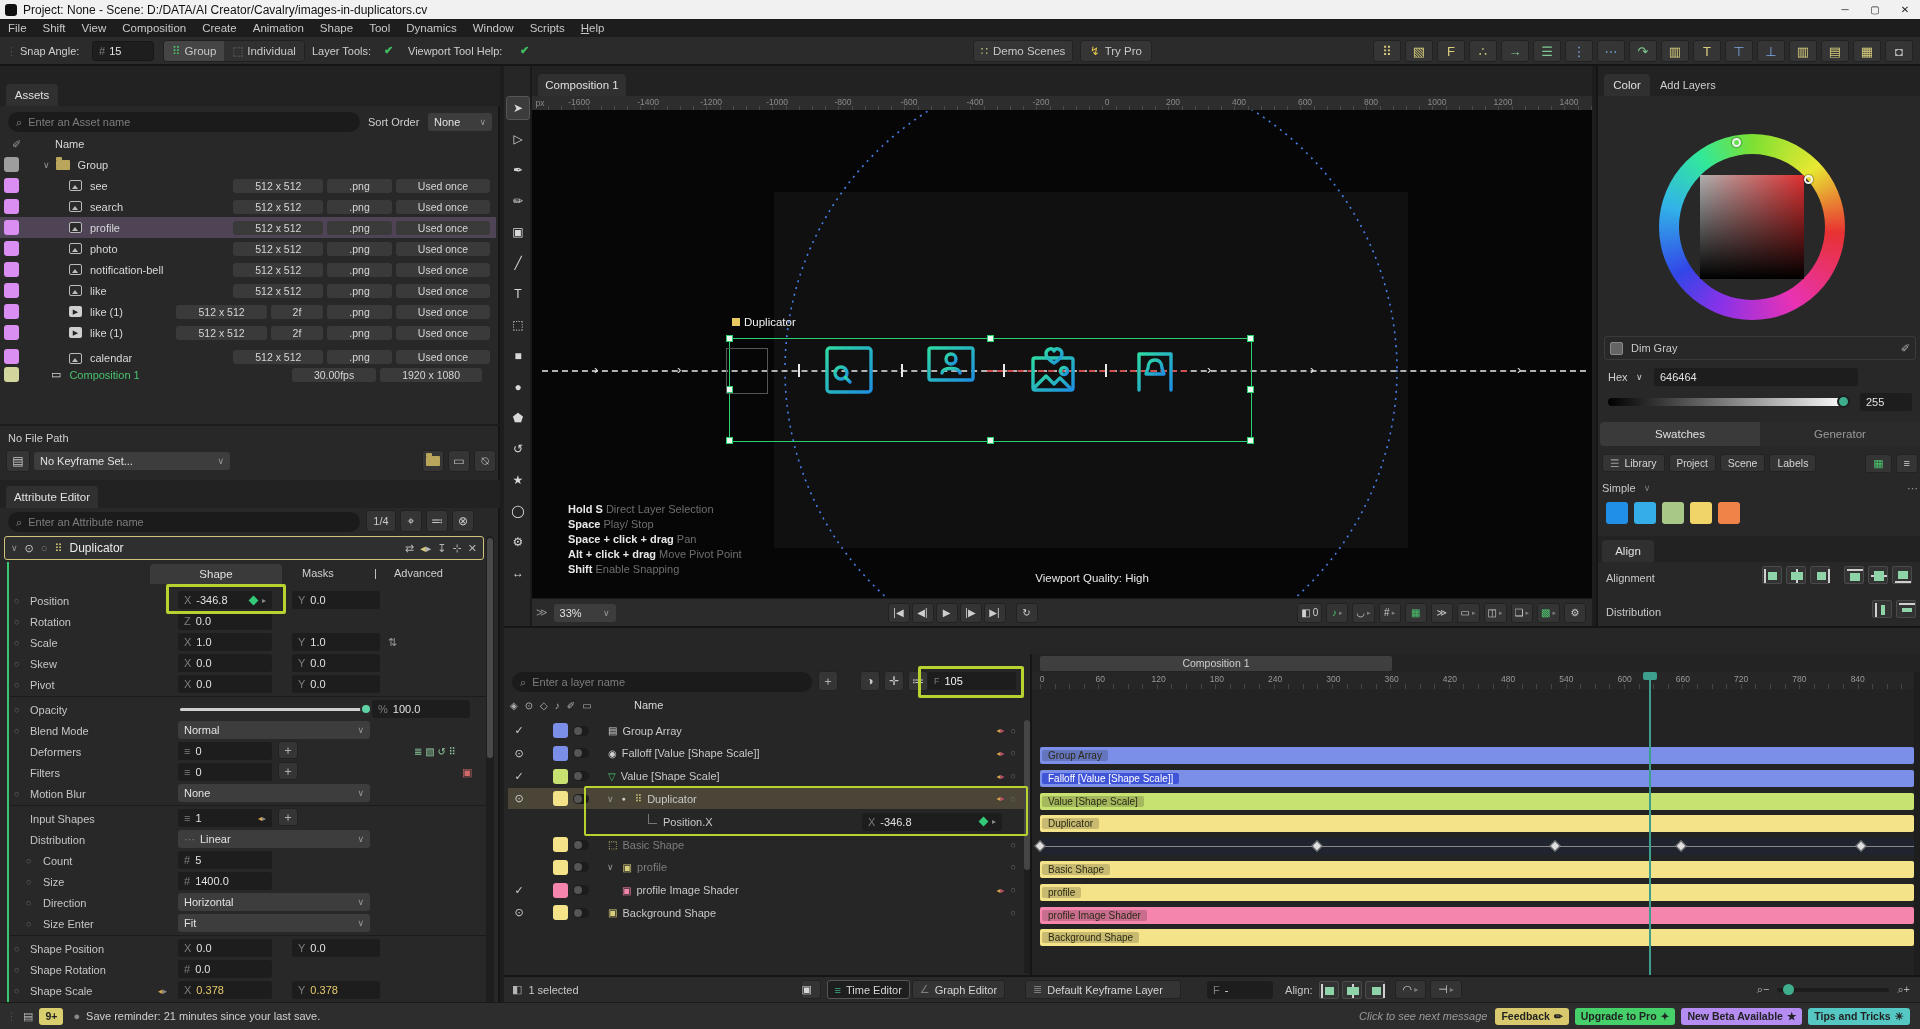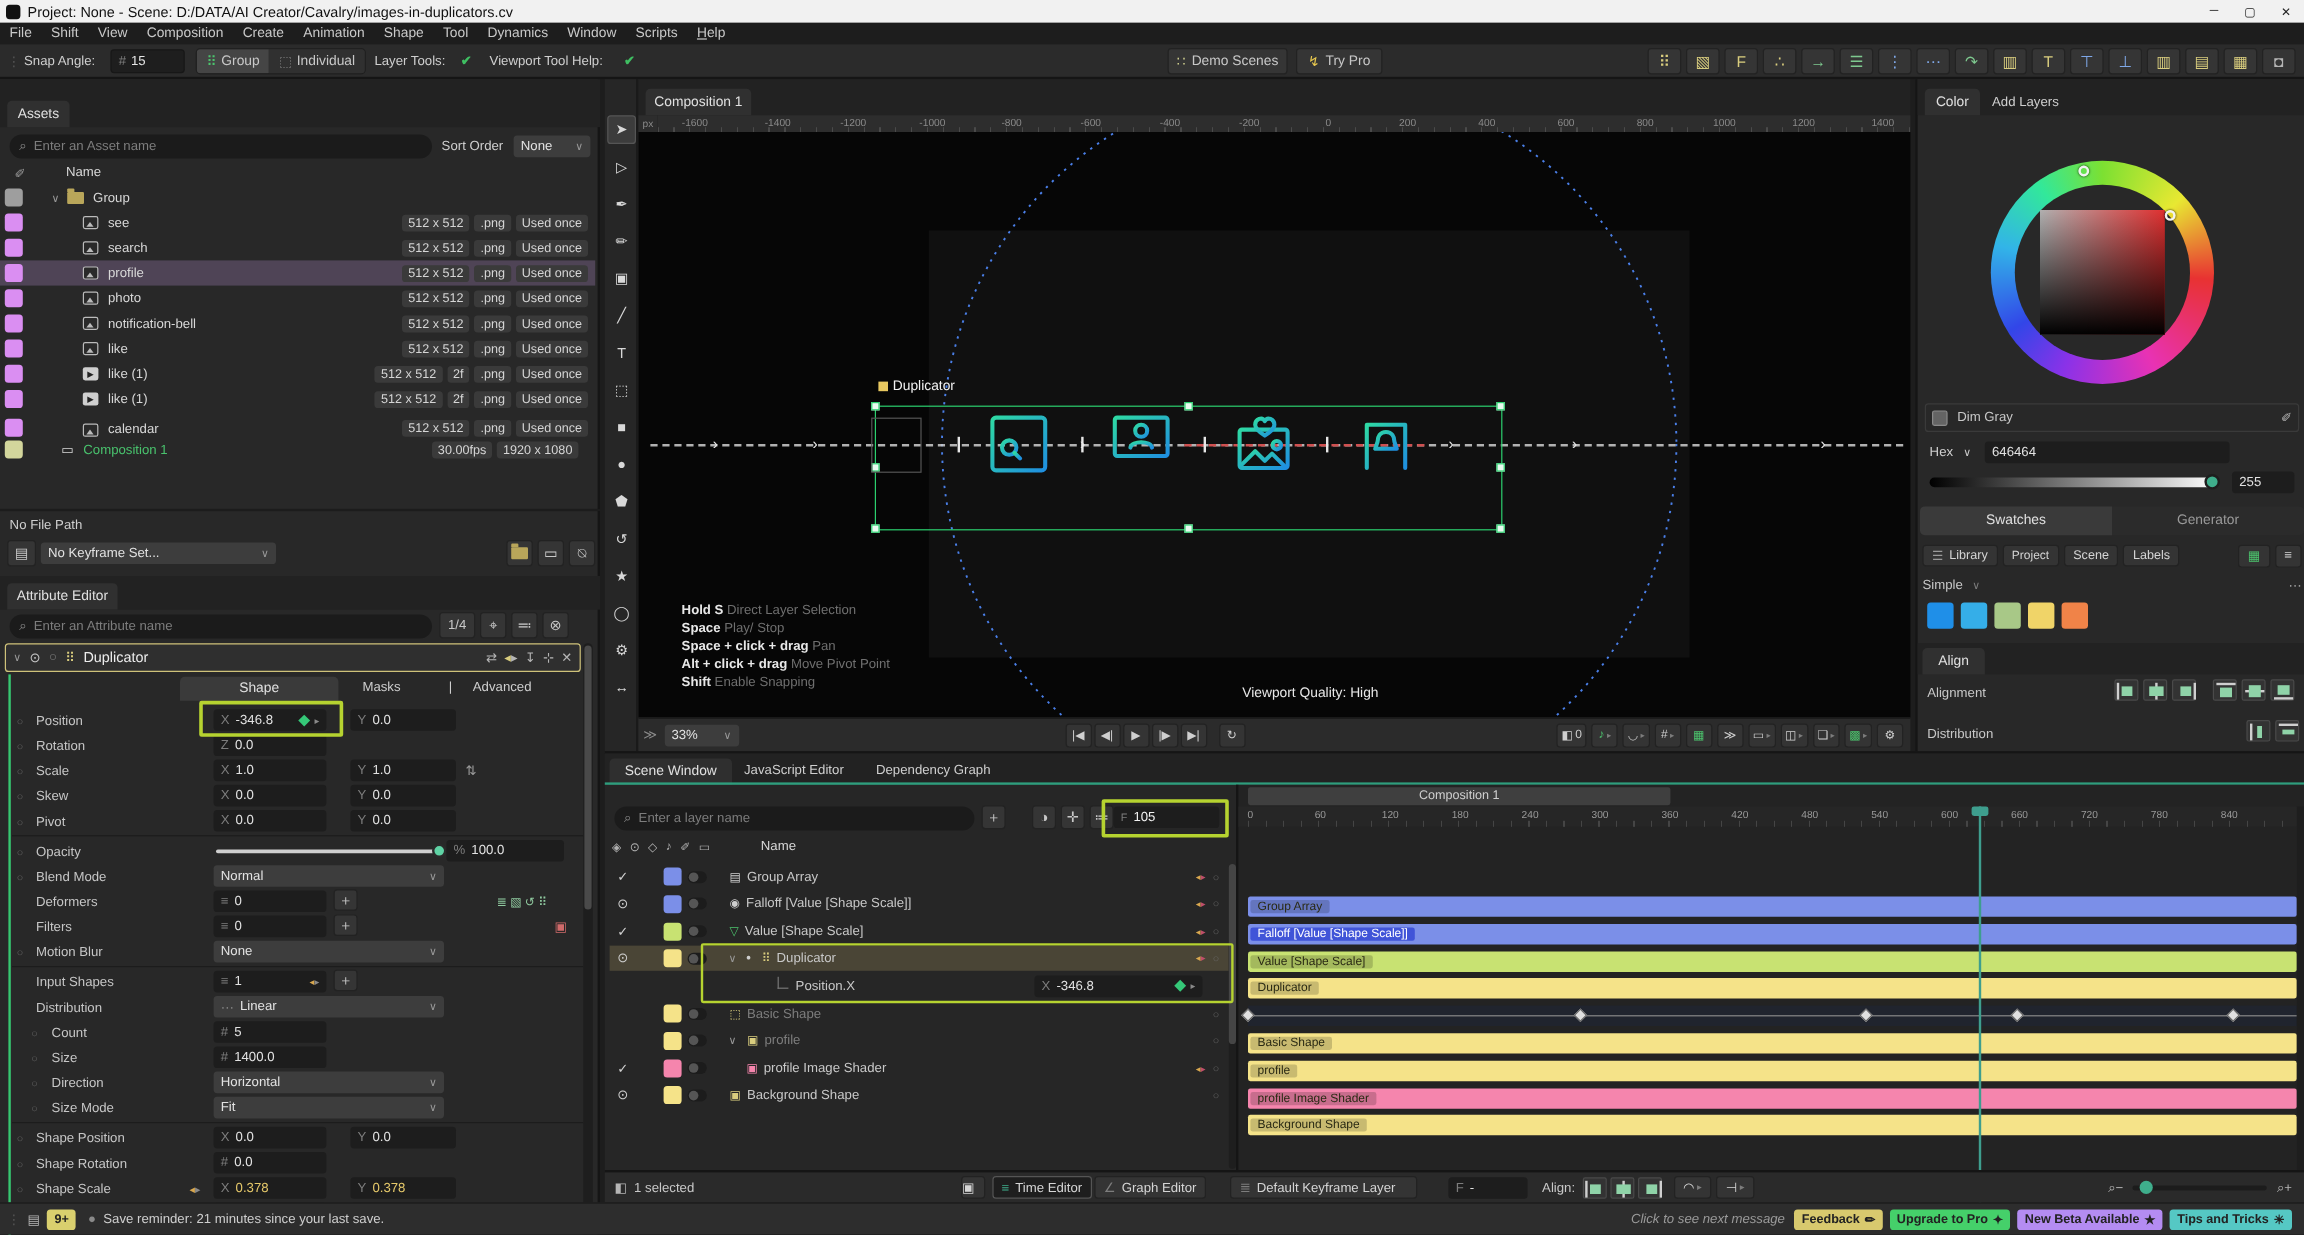--- a/index.html
+++ b/index.html
@@ -19,21 +19,21 @@
   .seg{position:absolute;display:flex;border:1px solid #202020;border-radius:4px;overflow:hidden;height:22px;}
   .seg>div{display:flex;align-items:center;gap:4px;padding:0 8px;font-size:11.5px;background:#303030;}
   .seg>div.on{background:#454545;}
   .panel{background:#282828;}
   .tabstrip{background:#222;}
   .tab{position:absolute;background:#303030;border-radius:4px 4px 0 0;display:flex;align-items:center;justify-content:center;color:#e0e0e0;font-size:11.5px;}
   .pill{position:absolute;background:#1b1b1b;border-radius:10px;height:20px;display:flex;align-items:center;padding:0 8px;gap:6px;color:#8a8a8a;}
   .well{position:absolute;background:#1d1d1d;border-radius:3px;height:18px;display:flex;align-items:center;padding:0 6px;gap:5px;color:#e2e2e2;}
   .dd{position:absolute;background:#3d3d3d;border-radius:3px;height:18px;display:flex;align-items:center;padding:0 6px;gap:5px;color:#e2e2e2;}
   .dd .arr{margin-left:auto;color:#9a9a9a;font-size:9px;}
-  .tag{background:#3a3a3a;border-radius:3px;padding:1px 5px;color:#d5d5d5;font-size:10.5px;white-space:nowrap;}
+  .tag{background:#3a3a3a;border-radius:3px;padding:1px 22px;color:#d5d5d5;font-size:10.5px;white-space:nowrap;}
   .arow{position:absolute;left:0;width:496px;height:21px;display:flex;align-items:center;}
   .sw{width:15px;height:15px;border-radius:3px;flex:0 0 auto;}
   .ico-img{width:13px;height:11px;border:1px solid #bbb;border-radius:2px;position:relative;background:#2a2a2a;}
   .ico-img:after{content:"";position:absolute;left:2px;bottom:1px;border-left:3px solid transparent;border-right:3px solid transparent;border-bottom:4px solid #bbb;}
   .ico-vid{width:13px;height:11px;border-radius:2px;background:#cfcfcf;color:#222;font-size:7px;display:flex;align-items:center;justify-content:center;}
   .folder{width:14px;height:10px;background:#b9a65a;border-radius:1px;position:relative;}
   .folder:before{content:"";position:absolute;top:-3px;left:0;width:6px;height:3px;background:#b9a65a;border-radius:1px 1px 0 0;}
   .hl-box{position:absolute;border:3px solid #b6d330;border-radius:2px;pointer-events:none;z-index:40;}
   .key-d{display:inline-block;width:7px;height:7px;background:#35c878;transform:rotate(45deg);}
   .tools{left:504px;top:66px;width:28px;height:560px;background:#262626;border-right:2px solid #1a1a1a;}
@@ -472,21 +472,21 @@
         <div class="arow" style="top: 826px; left: 10px; width: 476px;">
           <span style="color: rgb(106, 106, 106); font-size: 9px; position: absolute; left: 16px;">○</span>
           <span style="position: absolute; left: 33px; color: rgb(198, 198, 198);">Direction</span>
           <div class="dd" style="left: 168px; top: 1px; width: 192px;">
             <span>Horizontal</span>
             <span class="arr">∨</span>
           </div>
         </div>
         <div class="arow" style="top: 847px; left: 10px; width: 476px;">
           <span style="color: rgb(106, 106, 106); font-size: 9px; position: absolute; left: 16px;">○</span>
-          <span style="position: absolute; left: 33px; color: rgb(198, 198, 198);">Size Mode</span>
+          <span style="position: absolute; left: 33px; color: rgb(198, 198, 198);">Size Enter</span>
           <div class="dd" style="left: 168px; top: 1px; width: 192px;">
             <span>Fit</span>
             <span class="arr">∨</span>
           </div>
         </div>
         <div style="position: absolute; left: 10px; top: 869px; width: 476px; height: 1px; background: rgb(28, 28, 28);"></div>
         <div class="arow" style="top: 872px; left: 10px; width: 476px;">
           <span style="color: rgb(106, 106, 106); font-size: 9px; position: absolute; left: 4px;">○</span>
           <span style="position: absolute; left: 20px; color: rgb(198, 198, 198);">Shape Position</span>
           <div class="well" style="left: 168px; top: 1px; width: 94px;">
@@ -857,26 +857,20 @@
           <b style="left: 8px; top: 4px; width: 4px; height: 10px;"></b>
         </div>
         <div class="mi">
           <i style="left: 2px; top: 2px; width: 16px; height: 2px;"></i>
           <b style="left: 5px; top: 7px; width: 10px; height: 4px;"></b>
         </div>
       </div>
   </div>
 
   <div class="abs scene">
-    <div class="abs tabstrip" style="left:0;top:0;width:1416px;height:26px;">
-      <div class="tab" style="left:4px;top:4px;width:102px;height:22px;background:#2f2f2f;">Scene Window</div>
-      <span class="lbl" style="left:116px;top:8px;">JavaScript Editor</span>
-      <span class="lbl" style="left:226px;top:8px;">Dependency Graph</span>
-      <div class="abs" style="left:0;top:24px;width:1416px;height:2px;background:#2f9d7d;"></div>
-    </div>
 
     <div class="pill" style="left:8px;top:44px;width:300px;">
       <span>⌕</span>
         <span class="ph">Enter a layer name</span>
     </div>
     <div class="tb-btn" style="left:314px;top:43px;width:20px;height:20px;">＋</div>
     <div class="tb-btn" style="left:356px;top:43px;width:20px;height:20px;">◑</div>
     <div class="tb-btn" style="left:380px;top:43px;width:20px;height:20px;">✛</div>
     <div class="tb-btn" style="left:404px;top:43px;width:20px;height:20px;">≔</div>
     <div class="well" style="left:424px;top:44px;width:88px;color:#f2f2f2;">

